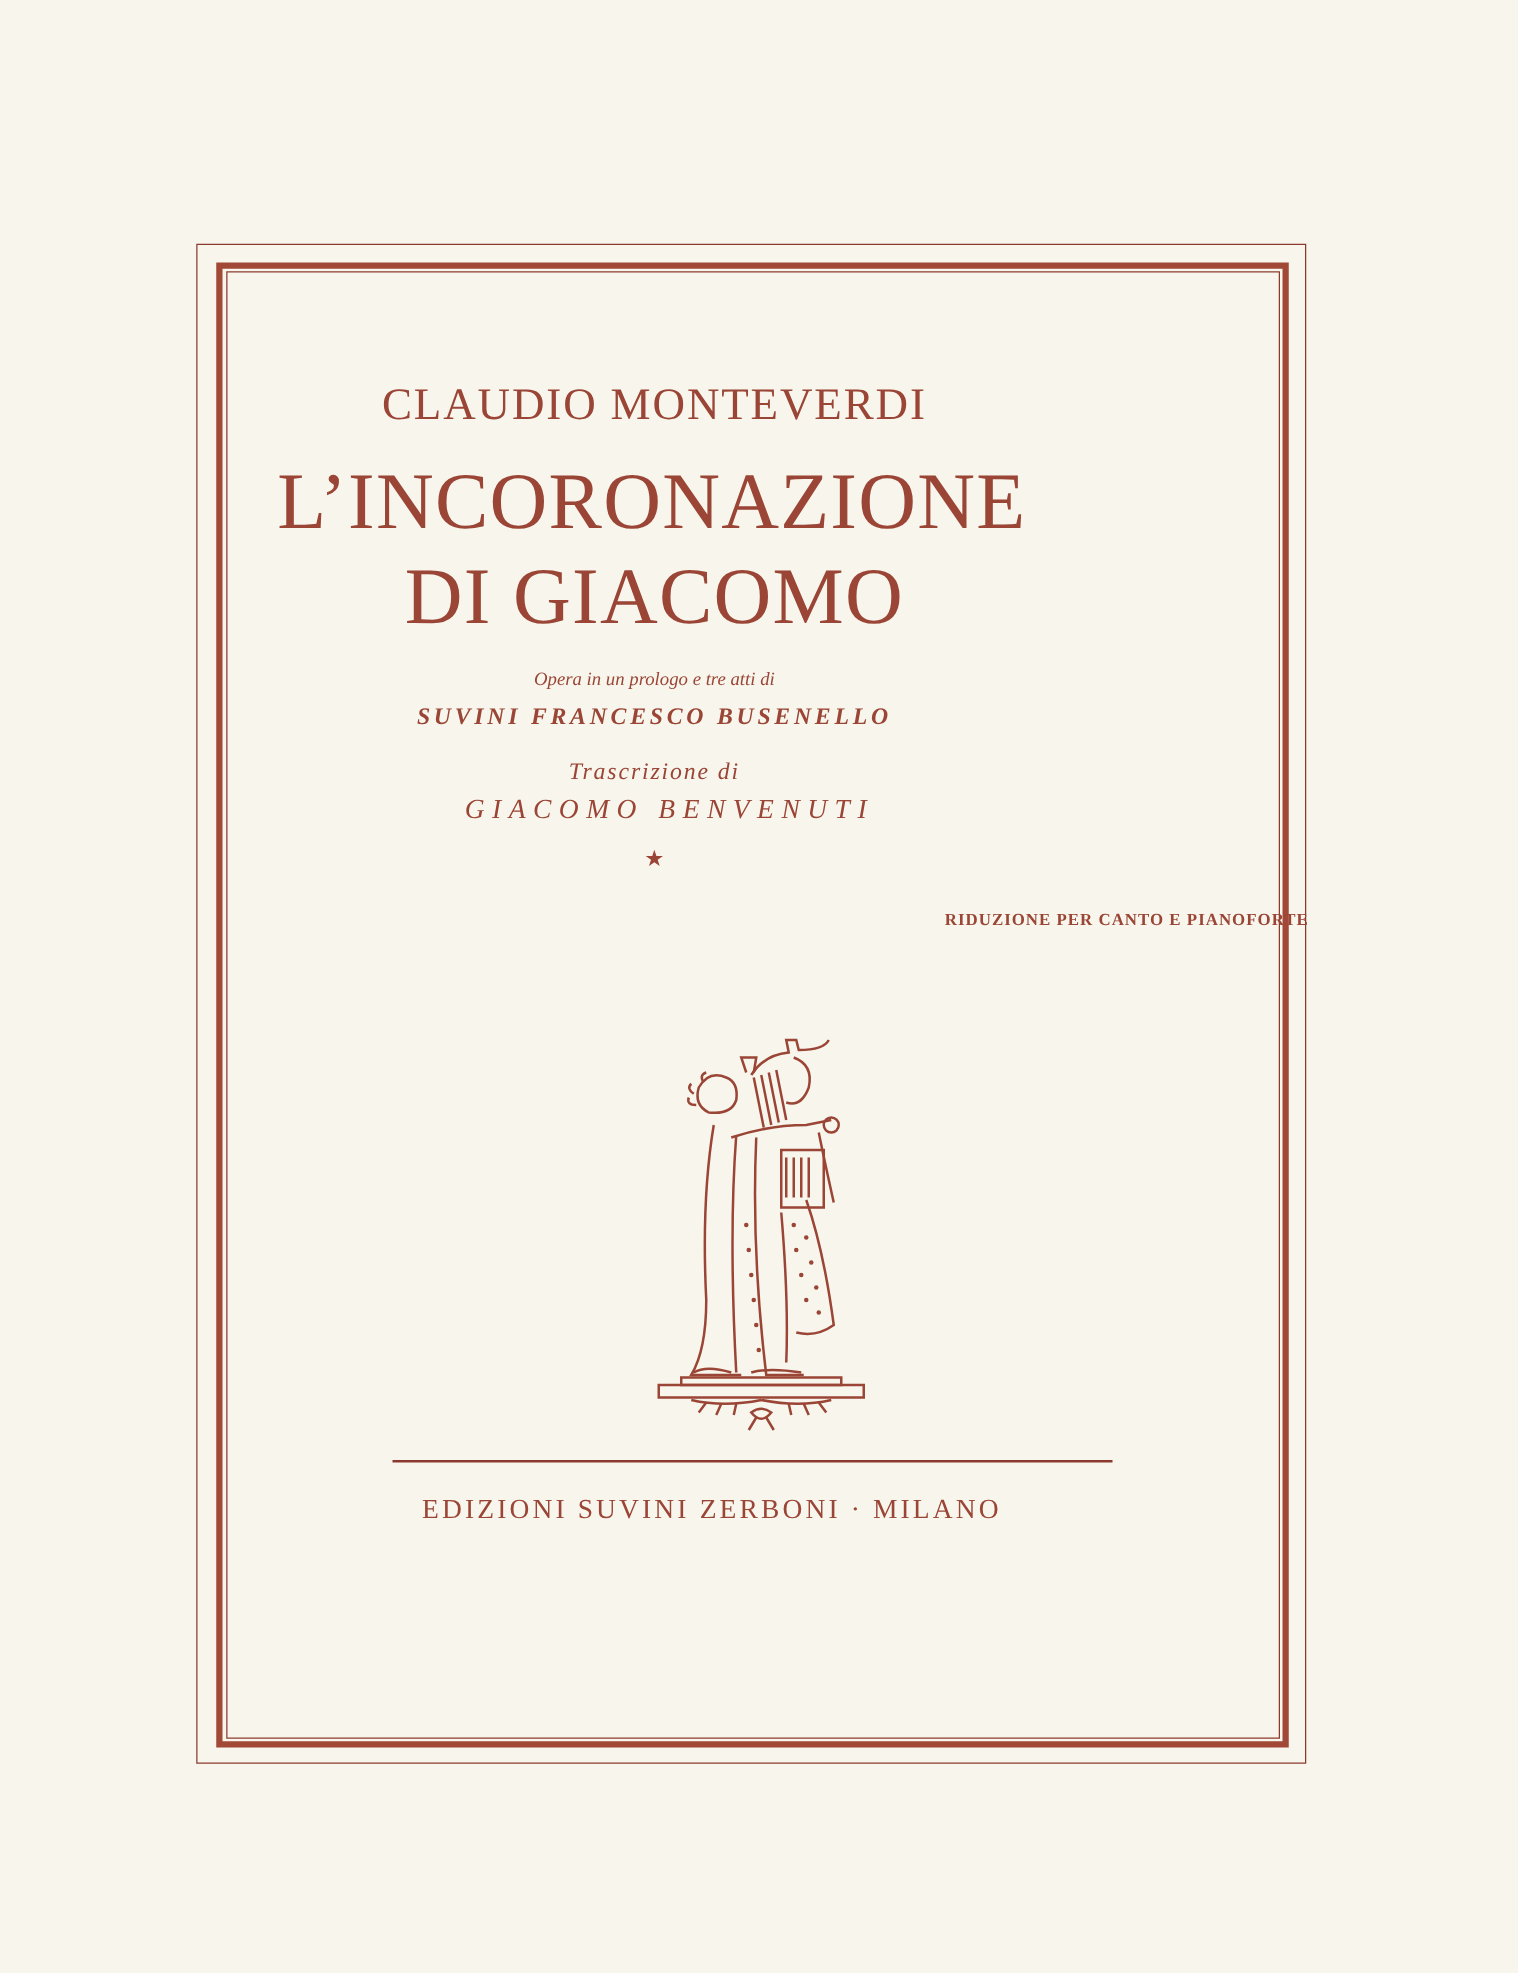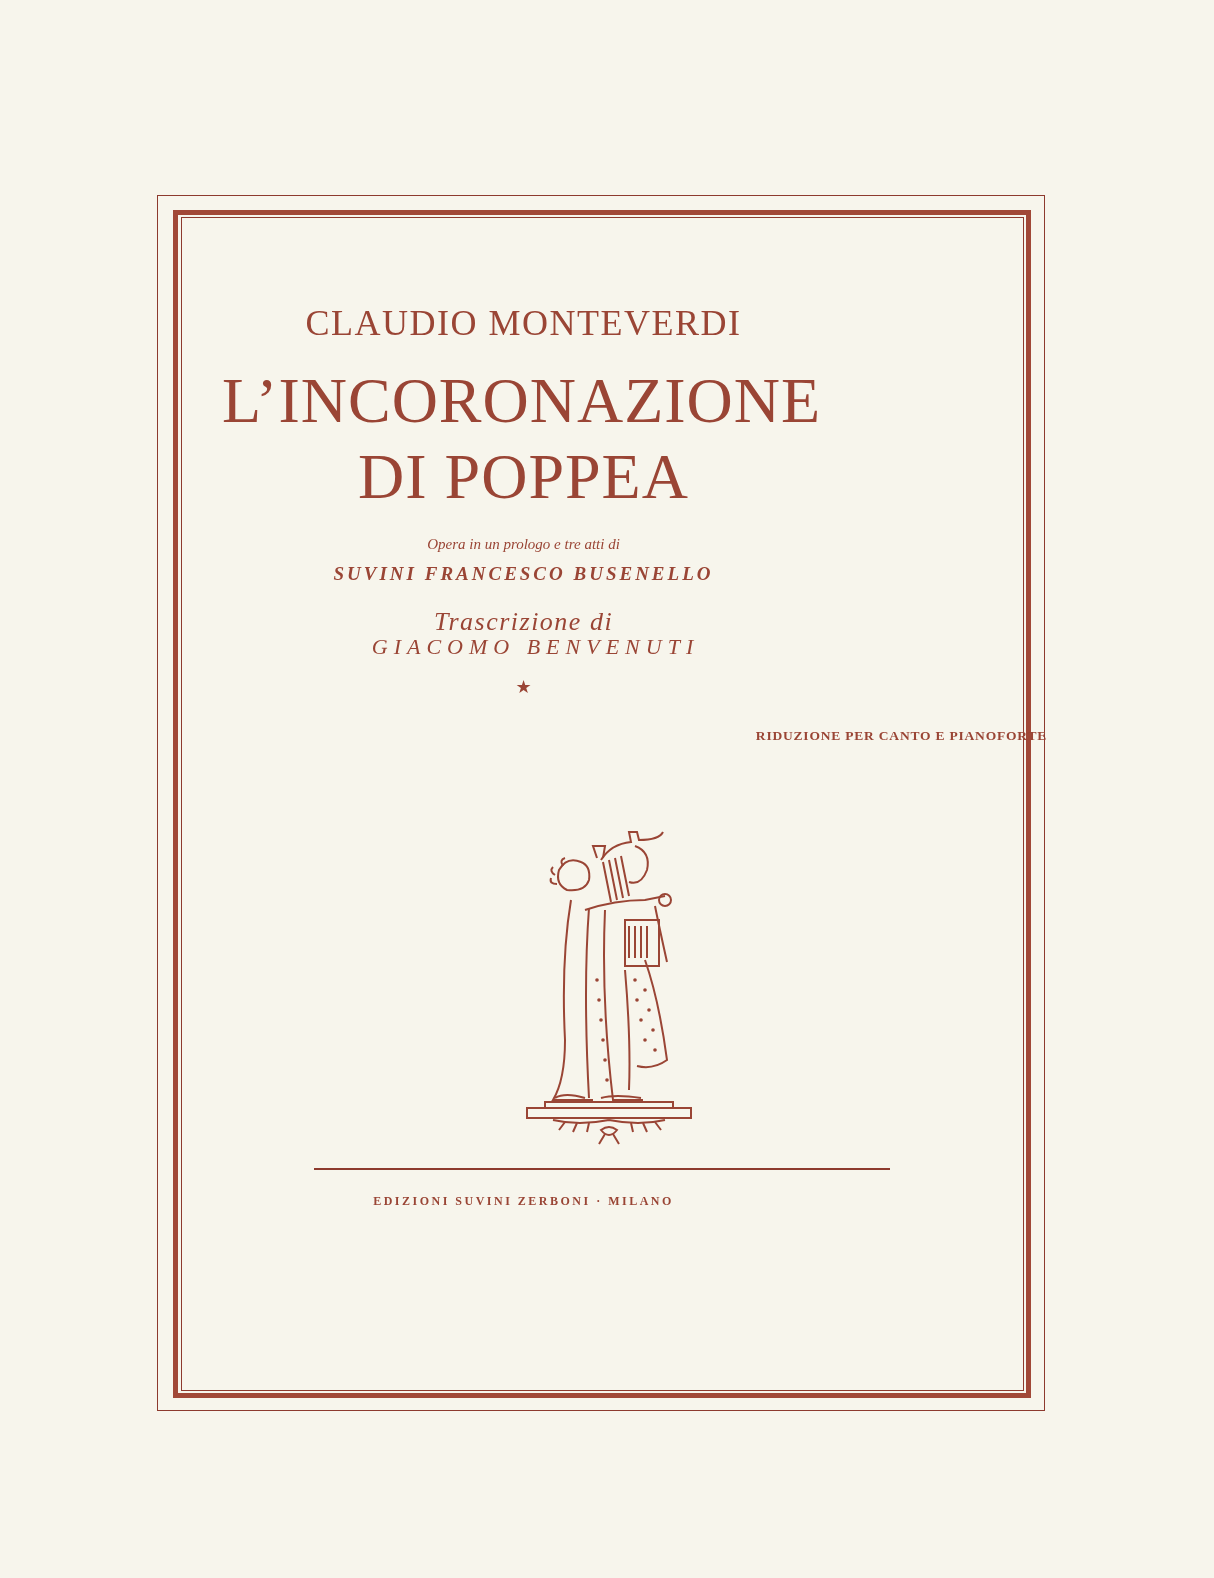--- a/index.html
+++ b/index.html
@@ -28,41 +28,41 @@
       width: 843px; height: 1174px;
       border: 1.5px solid #8d3a2e;
       box-sizing: border-box;
     }
     .center { position: absolute; left: 0; width: 1047px; text-align: center; }
     .composer { top: 302px; font-size: 36px; letter-spacing: 1.5px; }
     .title1 { top: 364px; font-size: 64px; letter-spacing: 1px; left: -2px; }
     .title2 { top: 440px; font-size: 64px; letter-spacing: 1px; }
     .subtitle { top: 536px; font-size: 15px; font-style: italic; }
     .librettist { top: 563px; font-size: 19px; font-style: italic; letter-spacing: 3px; font-weight: bold; }
-    .transcr-label { top: 607px; font-size: 26px; font-style: italic; letter-spacing: 1.5px; }
+    .transcr-label { top: 607px; font-size: 19px; font-style: italic; letter-spacing: 1.5px; }
     .transcriber { top: 634px; font-size: 22px; font-style: italic; letter-spacing: 6px; padding-left: 12px; }
     .star { top: 676px; font-size: 18px; }
     .reduction { top: 728px; font-size: 13.5px; font-weight: bold; letter-spacing: 0.8px; text-align: right; }
     .rule {
       position: absolute; left: 314px; top: 1168px;
       width: 576px; height: 2px; background: #8d3a2e;
     }
-    .publisher { top: 1194px; font-size: 12px; font-weight: bold; letter-spacing: 2.5px; }
+    .publisher { top: 1194px; font-size: 22px; font-weight: normal; letter-spacing: 2.5px; padding-left: 46px; }
     .emblem { position: absolute; left: 505px; top: 830px; width: 210px; height: 320px; }
   </style>
 </head>
 <body>
 
 <div class="frame-outer"></div>
 <div class="frame-thick"></div>
 <div class="frame-inner"></div>
 
 <div class="center composer">CLAUDIO MONTEVERDI</div>
 <div class="center title1">L’INCORONAZIONE</div>
-<div class="center title2">DI POPPEA</div>
+<div class="center title2">DI GIACOMO</div>
 <div class="center subtitle">Opera in un prologo e tre atti di</div>
 <div class="center librettist">SUVINI FRANCESCO BUSENELLO</div>
 <div class="center transcr-label">Trascrizione di</div>
 <div class="center transcriber">GIACOMO BENVENUTI</div>
 <div class="center star">★</div>
 <div class="center reduction">RIDUZIONE PER CANTO E PIANOFORTE</div>
 
 <svg class="emblem" viewBox="0 0 210 320" fill="none" stroke="#9a4535" stroke-width="2">
 
   <path d="M62 60 q-12 -6 -8 -20 q8 -14 22 -8 q10 4 8 18 q-4 12 -22 10z"></path>

